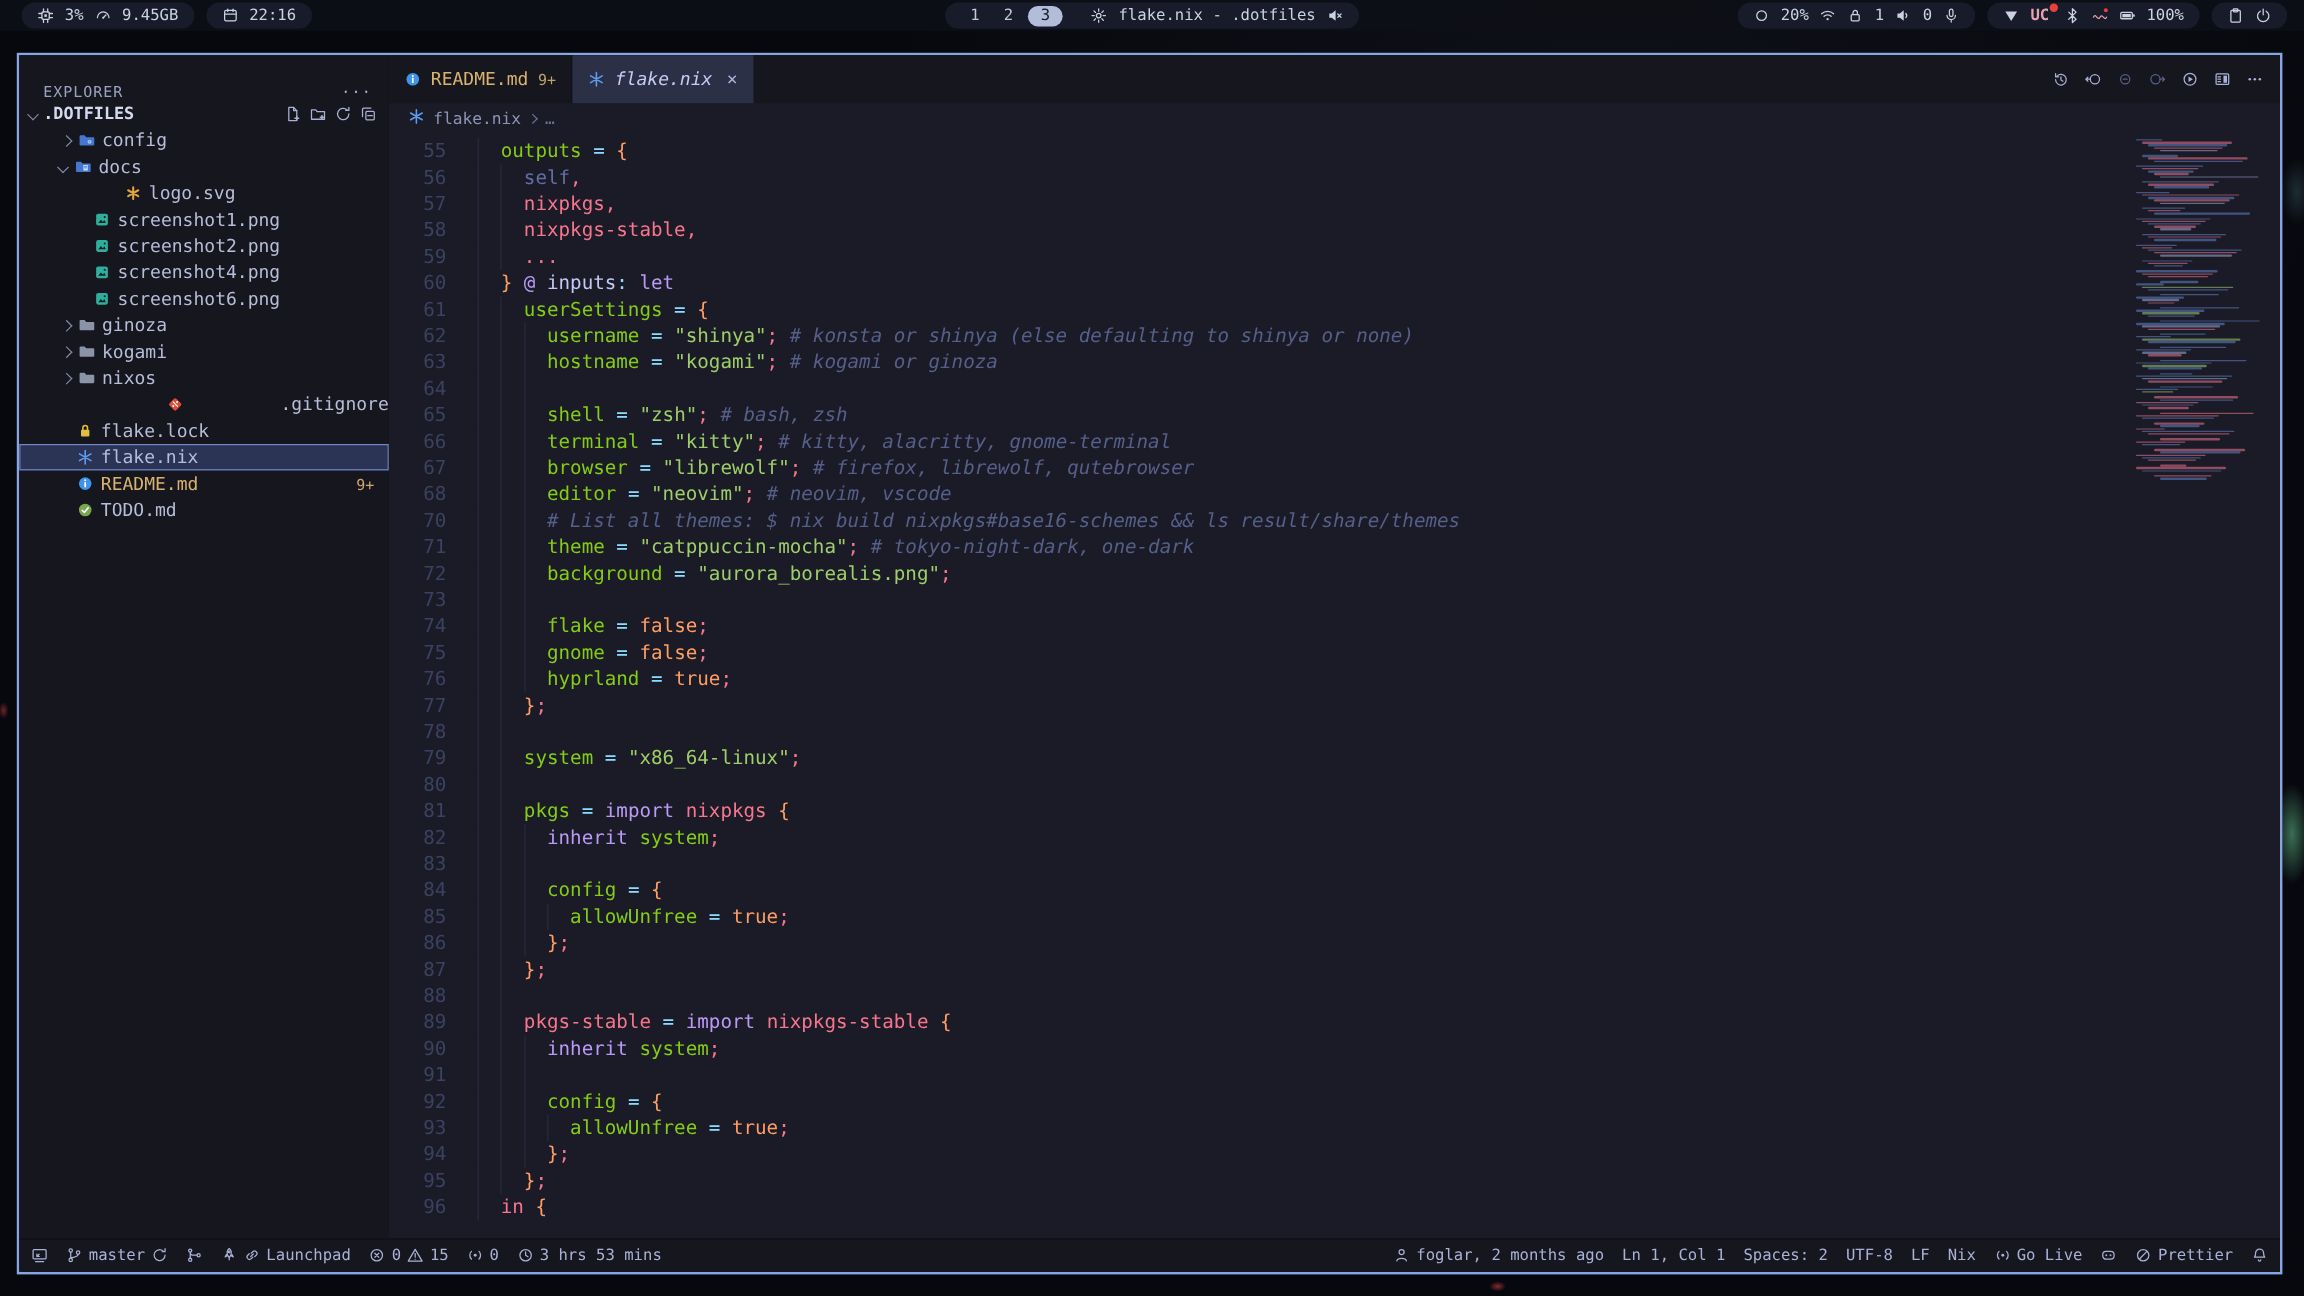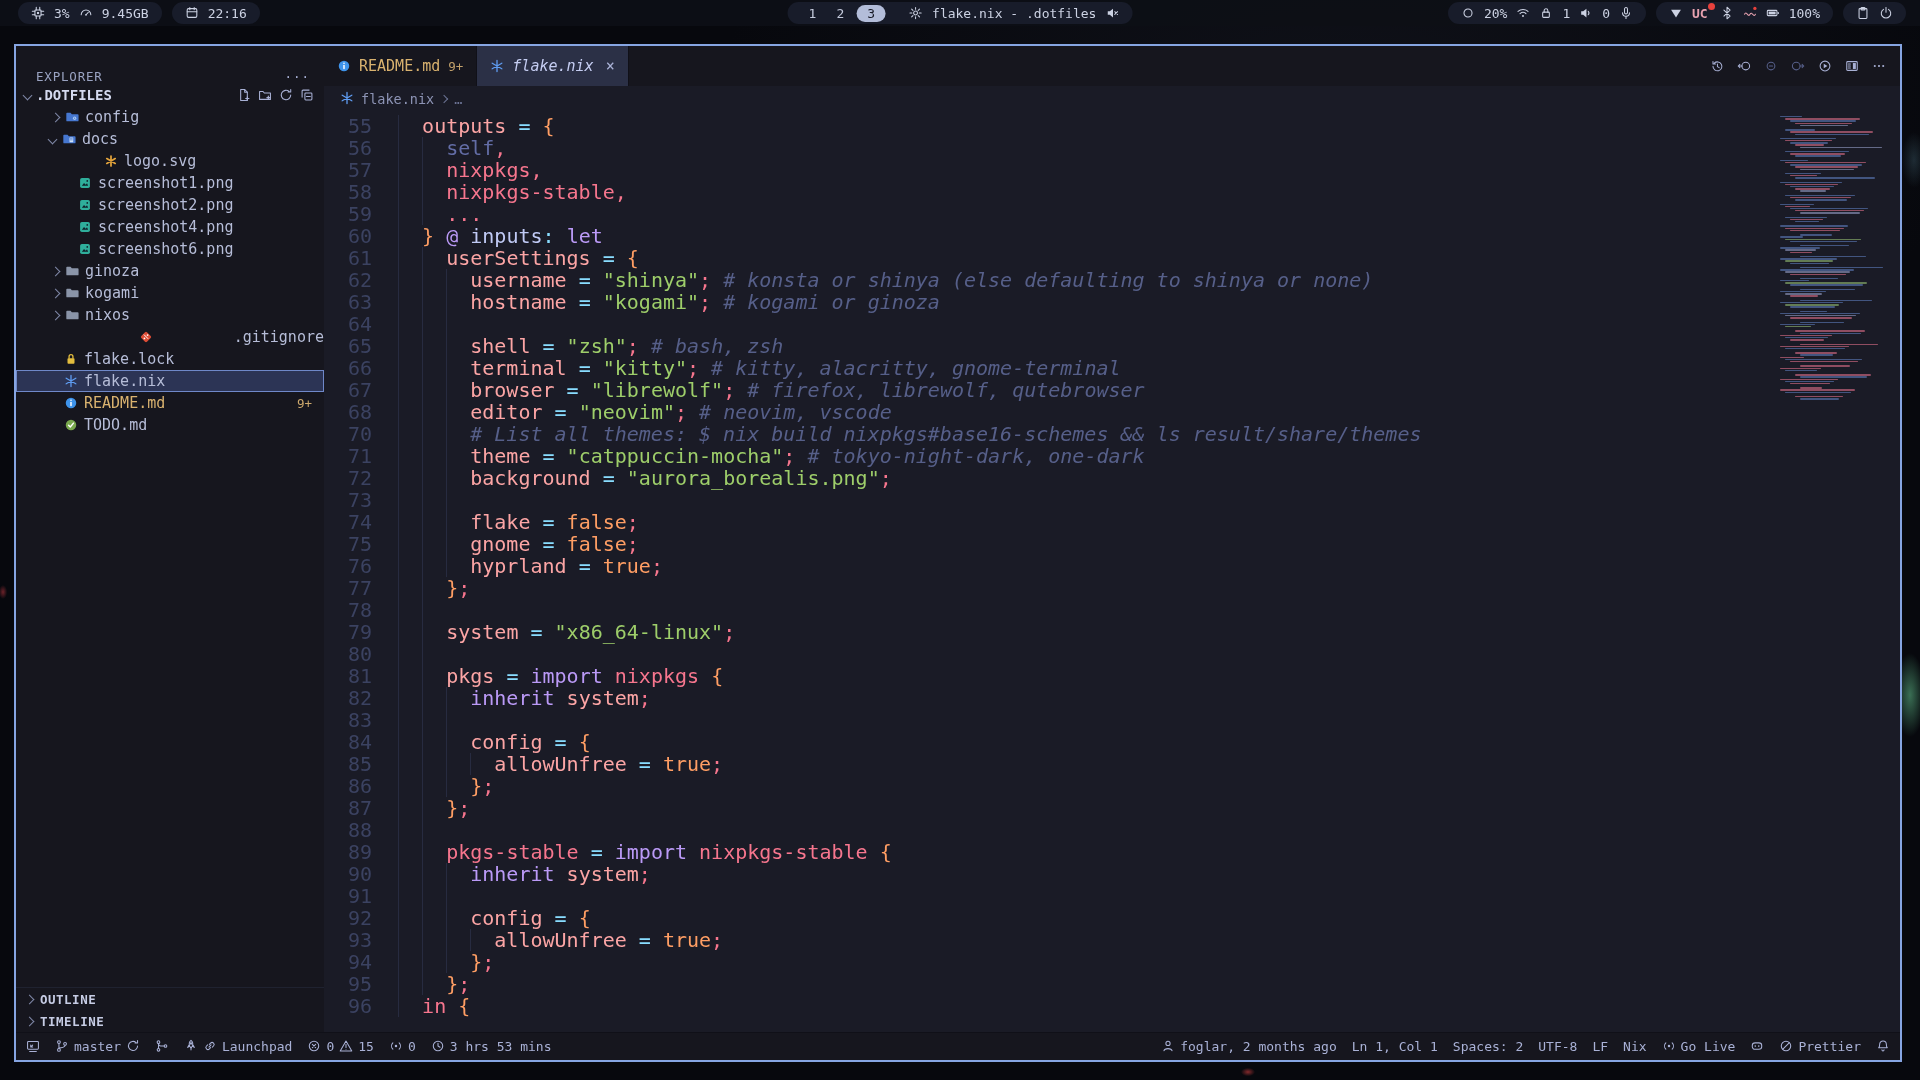--- a/index.html
+++ b/index.html
@@ -62,26 +62,26 @@
   .tab.active{background:#2b3046;color:#c5cdf2;}
   .tab.active .lbl{font-style:italic;}
   .ed-actions{margin-left:auto;display:flex;align-items:center;gap:13px;padding-right:14px;
     color:#a9b1d6;}
   .ed-actions .dim{color:#565f89;}
   .breadcrumb{height:26px;display:flex;align-items:center;gap:7px;padding-left:16px;
     color:#8d94b5;font-size:13.5px;flex:none;}
   .bc-chev{width:5px;height:5px;border-right:1.3px solid #6b7394;border-bottom:1.3px solid #6b7394;
     transform:rotate(-45deg);}
   .code{position:relative;flex:1;overflow:hidden;padding-top:3px;}
-  .cl{display:flex;height:22px;line-height:22px;font-size:20px;}
+  .cl{display:flex;height:22px;line-height:22px;font-size:16px;}
   .ln{width:74px;flex:none;text-align:right;padding-right:26px;color:#3b4261;
     box-sizing:border-box;}
   .lc{position:relative;white-space:pre;flex:1;color:#a9b1d6;}
   .guide{position:absolute;top:0;bottom:0;width:1px;background:#272b40;}
-  .t-var{color:#fca5a5}.t-op{color:#89ddff}.t-kw{color:#bb9af7}.t-str{color:#9ece6a}
+  .t-var{color:#84cc16}.t-op{color:#89ddff}.t-kw{color:#bb9af7}.t-str{color:#9ece6a}
   .t-red{color:#f7768e}.t-brc{color:#ff9e64}.t-bool{color:#ff9e64}
   .t-cmt{color:#565f89;font-style:italic}.t-txt{color:#c0caf5}.t-dim{color:#636da6}
   .minimap{position:absolute;top:4px;right:10px;width:110px;}
   .mml{border-radius:1px;}
   
   .statusbar{height:26px;background:#16161e;border-top:1px solid #101018;display:flex;
     align-items:center;justify-content:space-between;padding:0 10px;font-size:13px;
     color:#a9b1d6;flex:none;}
   .sb-grp{display:flex;align-items:center;gap:15px;white-space:nowrap;}
   .sb-item{display:flex;align-items:center;gap:5px;cursor:pointer;}
@@ -412,30 +412,20 @@
             <span class="chev ph"></span>
             <span style="display: inline-flex; align-items: center;">
               <svg width="14" height="14" viewBox="0 0 16 16" fill="none" stroke="currentColor" stroke-width="1.2" stroke-linecap="round" stroke-linejoin="round">
                 <circle cx="8" cy="8" r="6" fill="#78a74d" stroke="none"></circle>
                 <path d="M5.2 8.3l2 2 3.6-4.4" stroke="#fff" stroke-width="1.6"></path>
               </svg>
             </span>
             <span class="lbl">TODO.md</span>
           </div>
         </div>
-      <div class="sb-bottom">
-        <div class="sb-sec">
-          <span class="chev r"></span>
-          <span>OUTLINE</span>
-        </div>
-        <div class="sb-sec">
-          <span class="chev r"></span>
-          <span>TIMELINE</span>
-        </div>
-      </div>
     </div>
 
     <div class="edcol">
       <div class="tabbar">
         <span id="tabs" style="display:flex;">
             <span class="tab">
               <span style="display: inline-flex; align-items: center;">
                 <svg width="14" height="14" viewBox="0 0 16 16" fill="none" stroke="currentColor" stroke-width="1.2" stroke-linecap="round" stroke-linejoin="round">
                   <circle cx="8" cy="8" r="6" fill="#3e93ea" stroke="none"></circle>
                   <path d="M8 7.3v3.5" stroke="#fff" stroke-width="1.7"></path>

